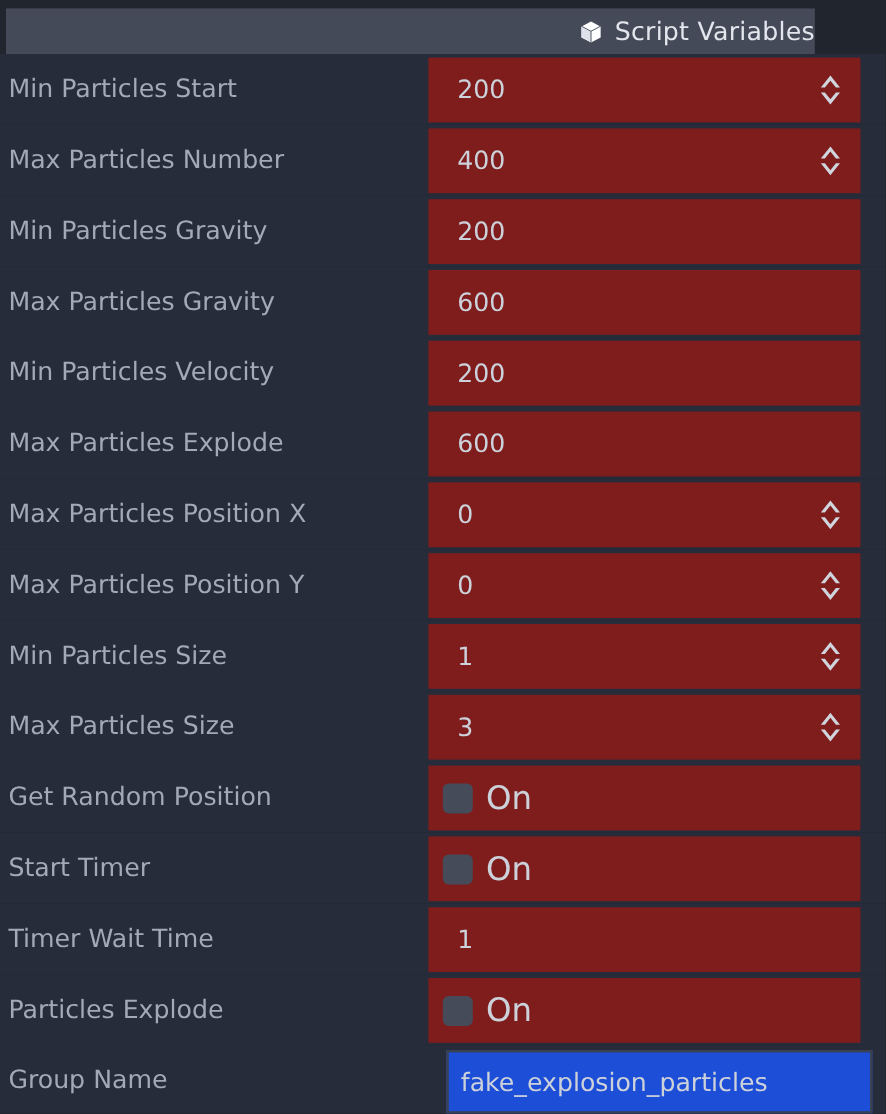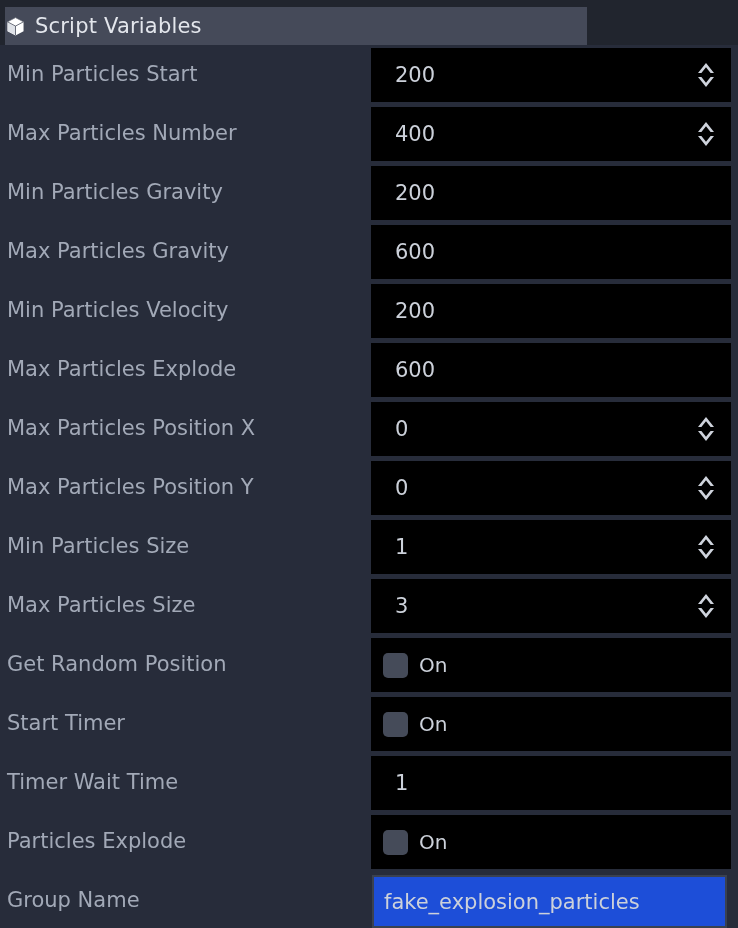--- a/index.html
+++ b/index.html
@@ -17,26 +17,26 @@
     width: 738px;
     height: 928px;
     background: #21252e;
   }
 
   
   .section-header {
     position: absolute;
     left: 5px;
     top: 7px;
-    width: 582px;
+    width: 674px;
     height: 38px;
     background: #454a59;
     display: flex;
     align-items: center;
-    justify-content: flex-start;
+    justify-content: flex-end;
     gap: 9px;
   }
   .section-header .cube-icon {
     width: 21px;
     height: 21px;
     display: block;
     flex: 0 0 auto;
   }
   .section-header .title {
     font-size: 21px;
@@ -63,25 +63,25 @@
     left: 7px;
     top: 0;
     height: 59px;
     line-height: 59px;
     font-size: 21px;
     color: #a2a9b7;
     white-space: nowrap;
   }
   .row .field {
     position: absolute;
-    left: 371px;
+    left: 357px;
     top: 3px;
     width: 360px;
     height: 54px;
-    background: #000000;
+    background: #7f1d1d;
     display: flex;
     align-items: center;
   }
   .row .field.outlined {
     left: 372px;
     width: 355px;
     top: 4px;
     height: 53px;
     border: 2px solid #3a4150;
     background: #1d4ed8;
@@ -113,21 +113,21 @@
     gap: 11px;
   }
   .checkbox {
     width: 25px;
     height: 25px;
     border-radius: 5px;
     background: #454b59;
     flex: 0 0 auto;
   }
   .checkbox-label {
-    font-size: 20px;
+    font-size: 27px;
     color: #ccd1da;
     white-space: nowrap;
   }
 </style>
 </head>
 <body>
 
 <div id="inspector">
 
   <div class="section-header">

